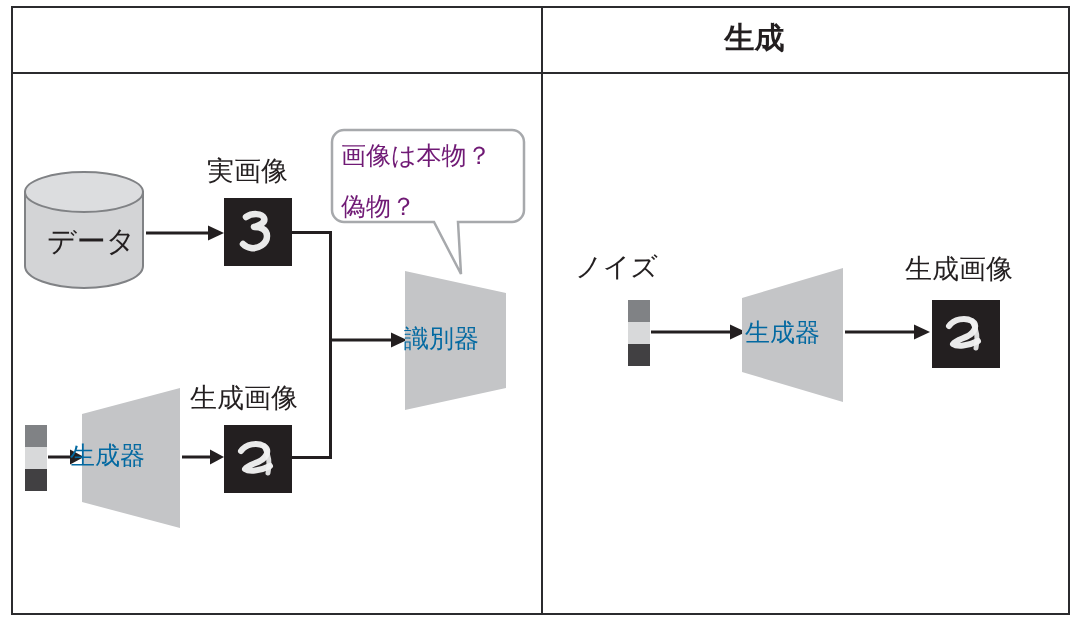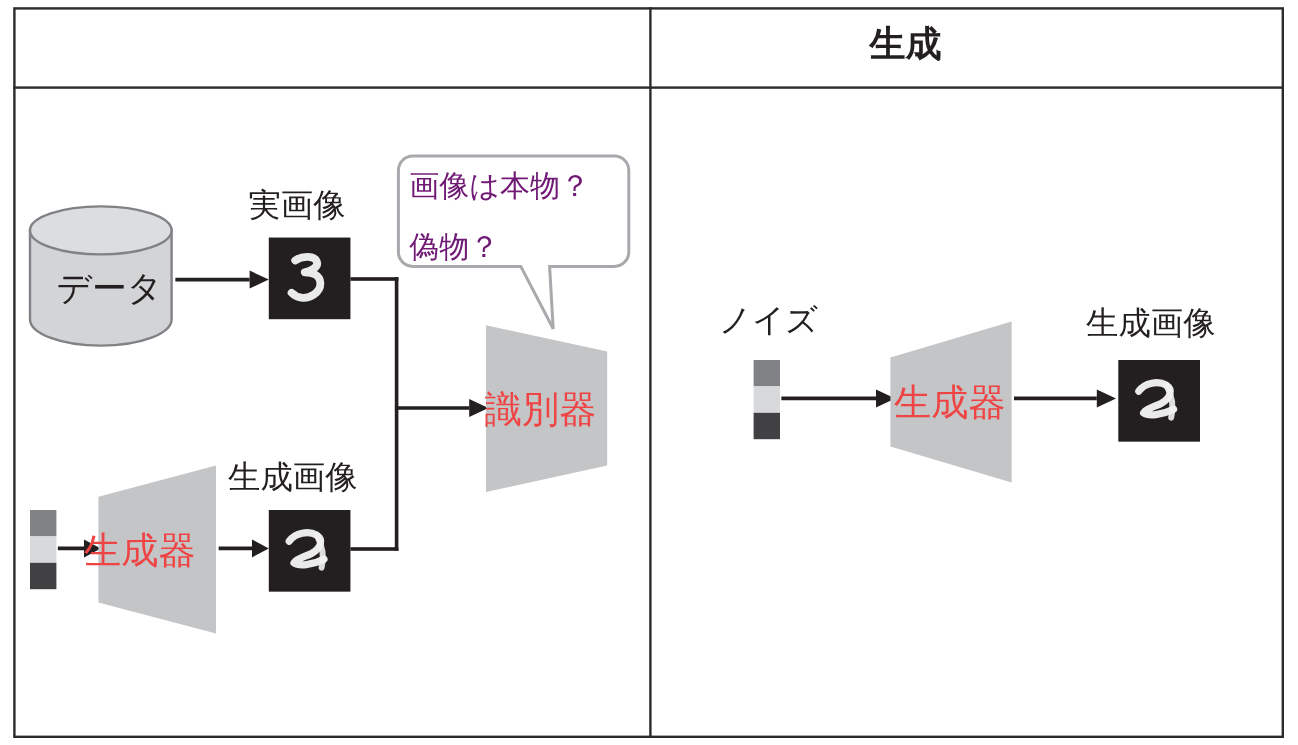--- a/index.html
+++ b/index.html
@@ -43,21 +43,21 @@
 
   .bubble{position:absolute;}
   .bubble-body{fill:#ffffff;stroke:#a7a9ac;stroke-width:2.5;}
   .bubble-text{position:absolute;font-size:25px;color:#701a75;line-height:1.22;
                white-space:nowrap;}
 
   .line{position:absolute;background:#231f20;}
   .arrow{position:absolute;}
   .arrow svg{display:block;}
 
-  .trap-label{position:absolute;font-size:31px;color:#ef4444;white-space:nowrap;
+  .trap-label{position:absolute;font-size:25px;color:#0369a1;white-space:nowrap;
               line-height:1;}
 </style>
 </head>
 <body>
 
 <div id="root">
 
   <div class="frame"></div>
   <div class="header-rule"></div>
   <div class="col-divider"></div>
@@ -149,21 +149,21 @@
   <div class="bubble" style="left:330px;top:128px;width:196px;height:148px;">
     <svg width="196" height="148" viewBox="0 0 196 148">
       <path class="bubble-body" d="M14,2 L182,2 A12,12 0 0 1 194,14 L194,82 A12,12 0 0 1 182,94
                L128,94 L131,146 L104,94 L14,94 A12,12 0 0 1 2,82 L2,14
                A12,12 0 0 1 14,2 Z"></path>
     </svg>
   </div>
   <div class="bubble-text" style="left:341px;top:140px;">画像は本物？</div>
   <div class="bubble-text" style="left:341px;top:175px;margin-top:16px;">偽物？</div>
 
-  <div class="label" style="left:599px;top:254px;">ノイズ</div>
+  <div class="label" style="left:575px;top:254px;">ノイズ</div>
 
   <div class="noise" style="left:628px;top:300px;">
     <i class="n-top"></i>
     <i class="n-mid"></i>
     <i class="n-bot"></i>
   </div>
 
   <div class="arrow" style="left:651px;top:323px;width:95px;height:18px;">
     <svg width="95" height="18" viewBox="0 0 95 18">
       <line x1="0" y1="9" x2="79" y2="9" stroke="#231f20" stroke-width="3"></line>

